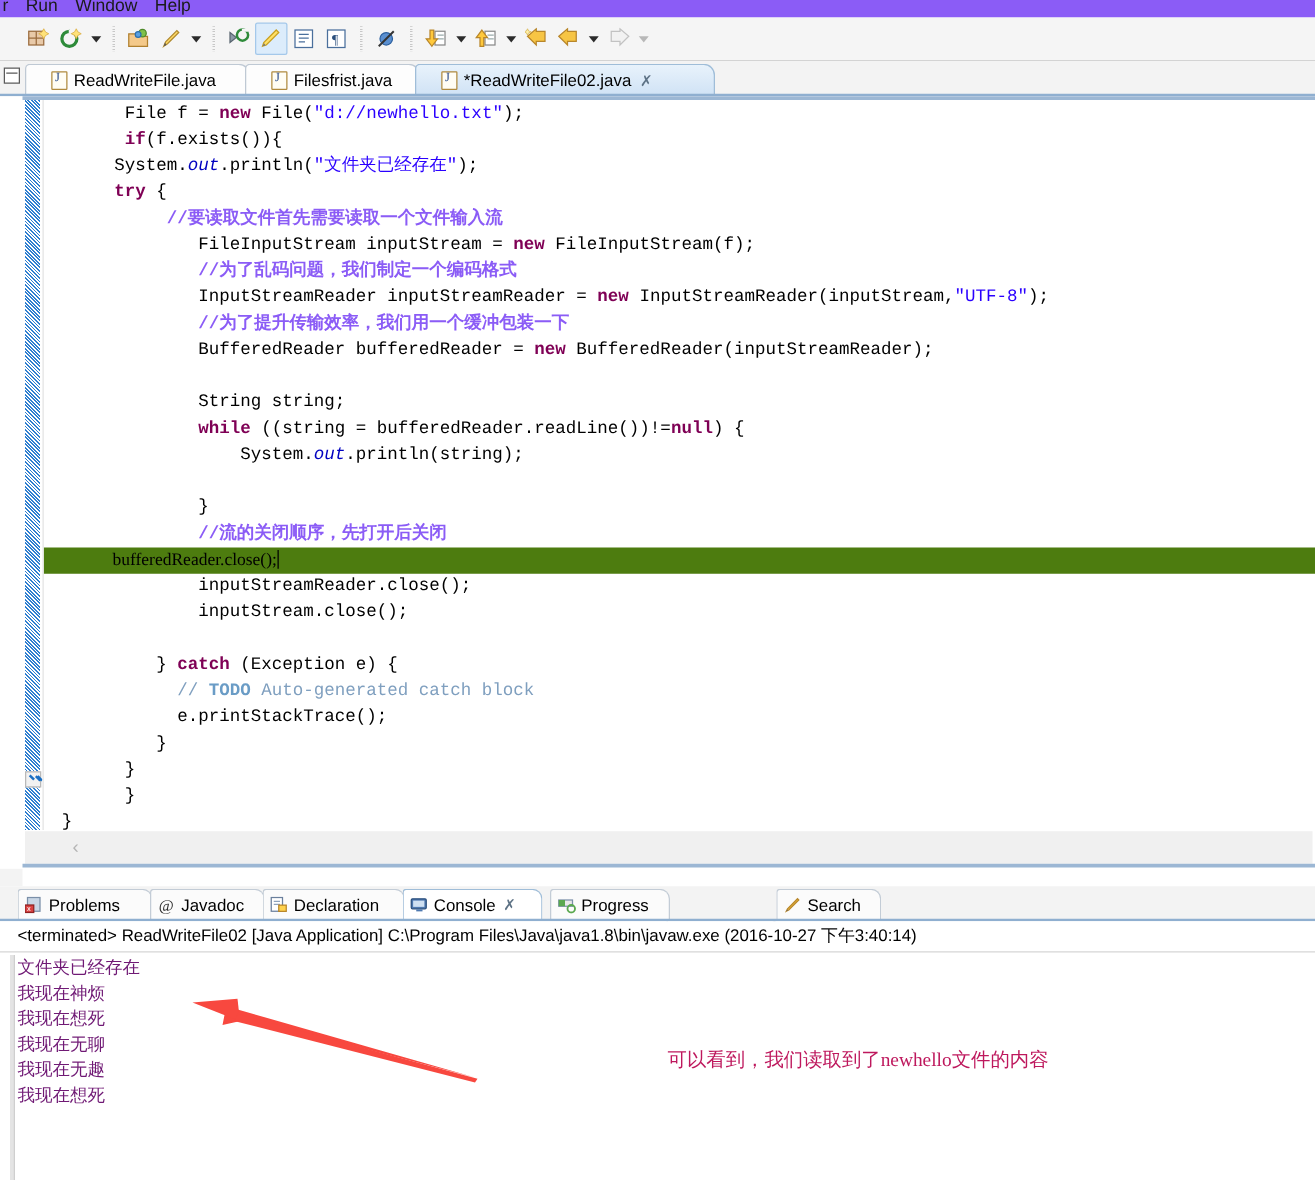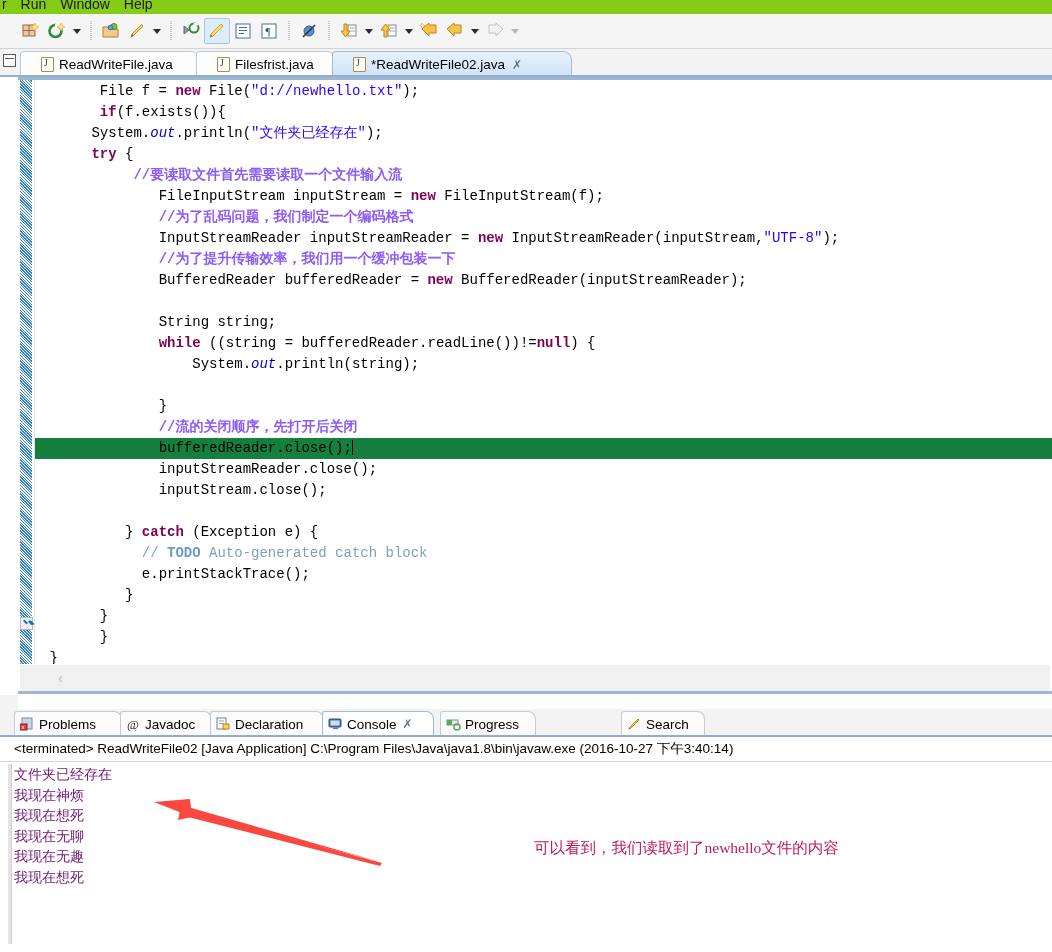--- a/index.html
+++ b/index.html
@@ -8,21 +8,21 @@
     background:#ffffff;
     font-family:"Liberation Sans", sans-serif;
     font-size:13px;color:#000;
     -webkit-font-smoothing:none;
   }
   .app{position:relative;width:1052px;height:952px;}
 
   
   .menubar{
     position:absolute;left:0;top:0;width:1052px;height:14px;
-    background:#84cc16;overflow:hidden;
+    background:#8b5cf6;overflow:hidden;
   }
   .menubar .mitems{
     position:absolute;left:0;top:-4px;
     font-size:14px;color:#1b1b1b;white-space:nowrap;
   }
   .menubar .mitem{display:inline-block;padding:0 10px 0 0;}
   .menubar .mfirst{padding-left:2px;}
 
   
   .toolbar{
@@ -112,21 +112,21 @@
     border-left:1px solid #e3e3e3;
   }
   .code{
     position:relative;
     font-family:"Liberation Mono","DejaVu Sans Mono",monospace;
     font-size:14px;line-height:21px;
     color:#000;white-space:pre;
     padding-top:1px;
   }
   .ln{height:21px;padding-left:6px;position:relative;}
-  .ln.hl{background:#15803d;}
+  .ln.hl{background:#4d7c0f;font-family:Liberation Serif, serif;}
   .kw{color:#7f0055;font-weight:bold;}
   .str{color:#2a00ff;}
   .cmt{color:#8b5cf6;font-weight:bold;}
   .cmt2{color:#7f9fbf;}
   .todo{color:#6a9cc6;font-weight:bold;}
   .fld{color:#0000c0;font-style:italic;}
   .caret{
     display:inline-block;width:1px;height:15px;background:#000;
     vertical-align:-3px;margin-left:0px;
   }

